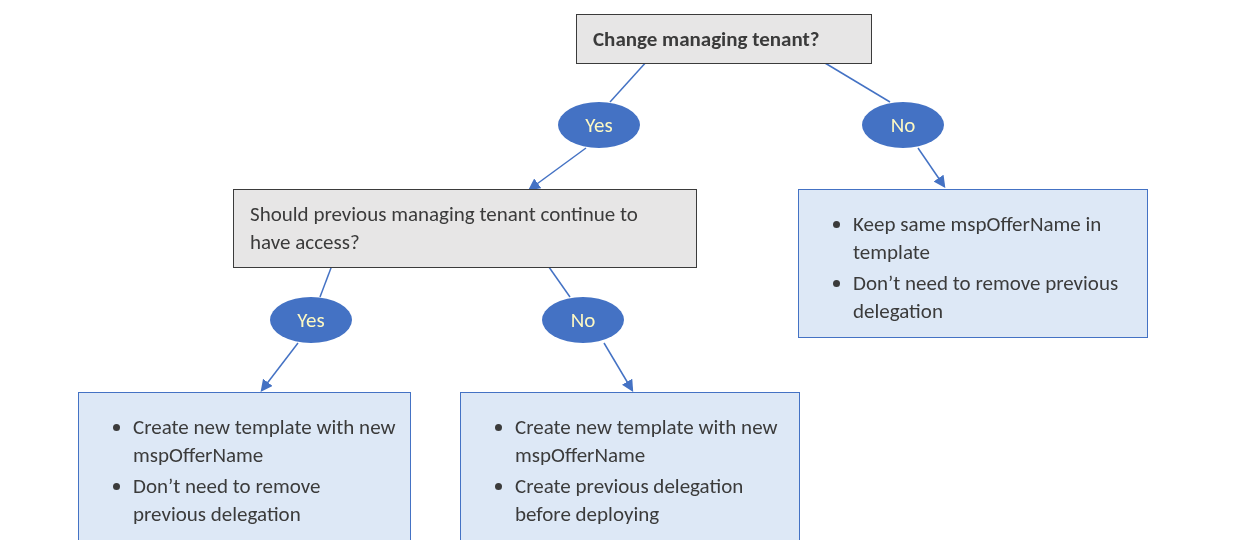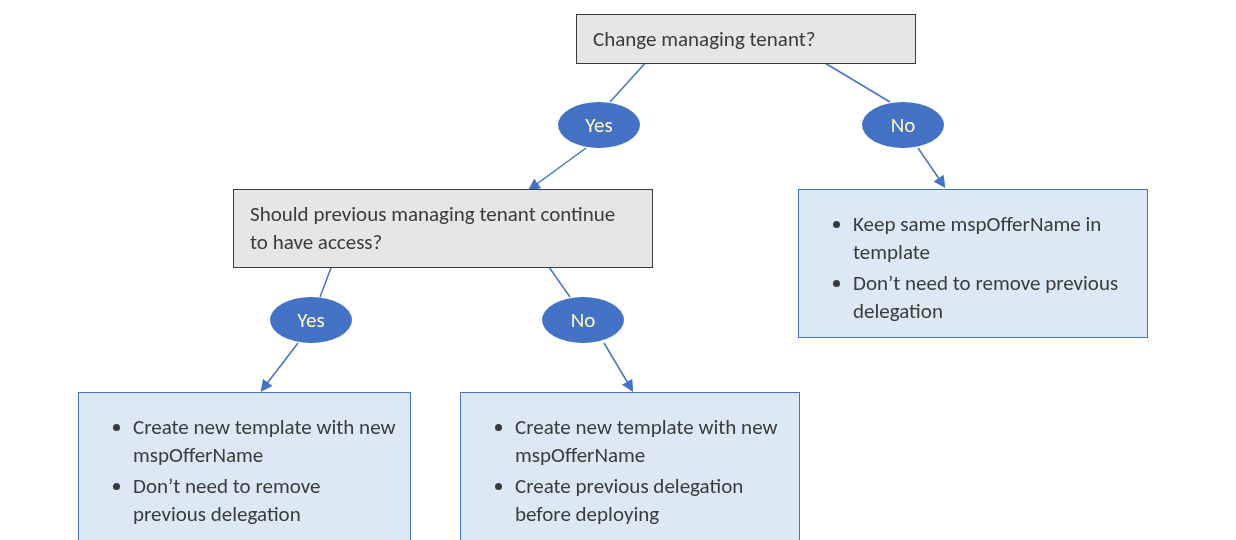--- a/index.html
+++ b/index.html
@@ -83,32 +83,32 @@
 
     <line x1="334" y1="260" x2="320" y2="297" stroke="#4472c4" stroke-width="1.5"></line>
 
     <line x1="544" y1="260" x2="570" y2="297" stroke="#4472c4" stroke-width="1.5"></line>
 
     <line x1="298" y1="343" x2="262" y2="390" stroke="#4472c4" stroke-width="1.5" marker-end="url(#arrow)"></line>
 
     <line x1="604" y1="343" x2="632" y2="390" stroke="#4472c4" stroke-width="1.5" marker-end="url(#arrow)"></line>
   </svg>
 
-  <div class="node question-box" style="left:576px; top:14px; width:340px;">
+  <div class="node question-box" style="left:576px; top:14px; width:296px;font-weight:bold;">
     <span>Change managing tenant?</span>
   </div>
 
   <div class="node oval" style="left:558px; top:102px;">
     <span>Yes</span>
   </div>
   <div class="node oval" style="left:862px; top:102px;">
     <span>No</span>
   </div>
 
-  <div class="node question-box" style="left:233px; top:189px; width:420px;">
+  <div class="node question-box" style="left:233px; top:189px; width:464px;">
     <span>Should previous managing tenant continue to have access?</span>
   </div>
 
   <div class="node answer-box" style="left:798px; top:189px; width:350px;">
     <ul>
       <li>Keep same mspOfferName in template</li>
       <li>Don’t need to remove previous delegation</li>
     </ul>
   </div>
 

